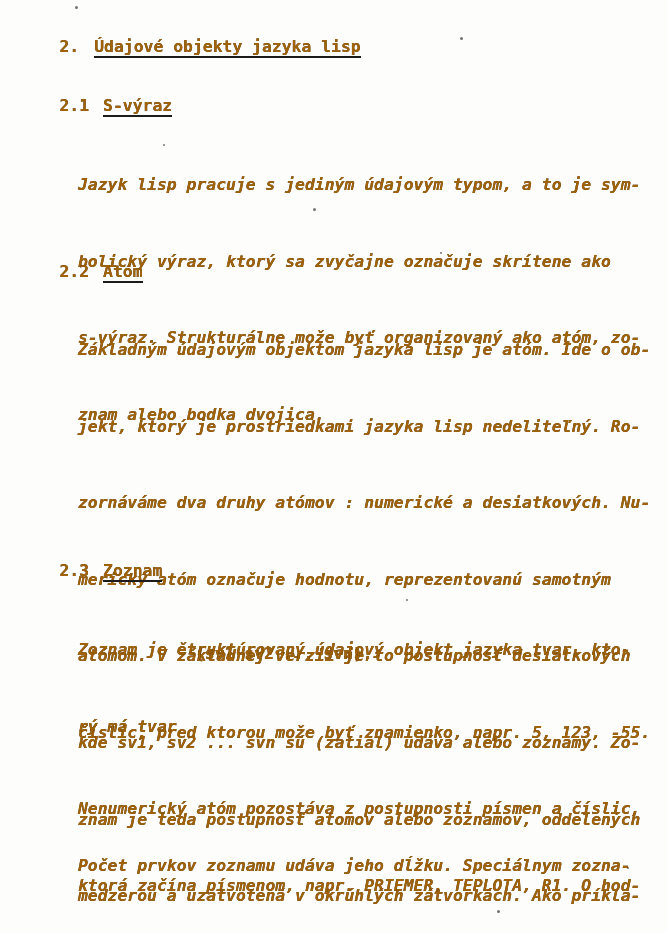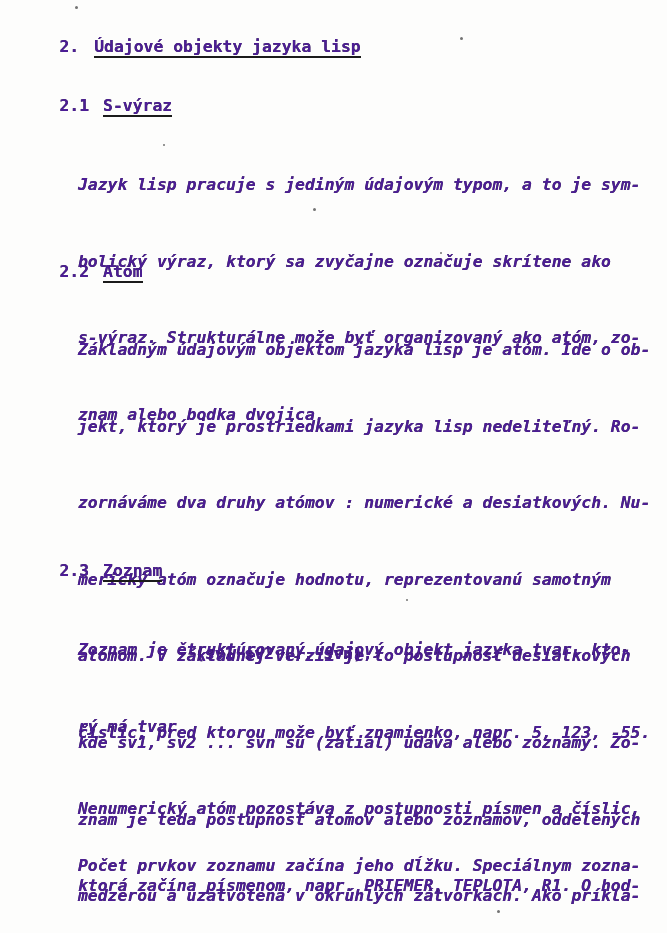--- a/index.html
+++ b/index.html
@@ -8,21 +8,21 @@
     background: #ffffff;
   }
   .page {
     position: relative;
     width: 667px;
     height: 933px;
     background: #fdfdfc;
     overflow: hidden;
     font-family: "DejaVu Sans Mono", "Liberation Mono", monospace;
     font-weight: 700;
-    color: #4c1d95;
+    color: #a16207;
     text-shadow: 0 0 0.5px rgba(20,20,20,0.85);
   }
   .abs { position: absolute; }
   .heading {
     font-size: 16.4px;
     white-space: pre;
     left: 20px;
   }
   .heading .title {
     display: inline-block;
@@ -98,21 +98,21 @@
   <div class="abs formula" style="top:644px">(sv1 sv2 ... svn),</div>
 
   <div class="abs para" style="top:679px">
     <div>kde sv1, sv2 ... svn sú (zatial) udáva alebo zoznamy. Zo-</div>
     <div>znam je teda postupnosť atomov alebo zoznamov, oddelených</div>
     <div>medzerou a uzatvotená v okrúhlých zátvorkách. Ako príkla-</div>
     
   </div>
 
   <div class="abs para" style="top:802px">
-    <div>Počet prvkov zoznamu začína jeho dĺžku. Speciálnym zozna-</div>
+    <div>Počet prvkov zoznamu udáva jeho dĺžku. Speciálnym zozna-</div>
     <div>mom je zoznam s nulovou dĺžkou, tzv. prázdny zoznam, ktorý</div>
     
     
     
   </div>
 
   <div class="speck" style="left:75px;  top:6px;   width:3px; height:3px;"></div>
   <div class="speck" style="left:460px; top:37px;  width:3px; height:3px;"></div>
   <div class="speck" style="left:163px; top:144px; width:2px; height:2px;"></div>
   <div class="speck" style="left:313px; top:208px; width:3px; height:3px;"></div>

